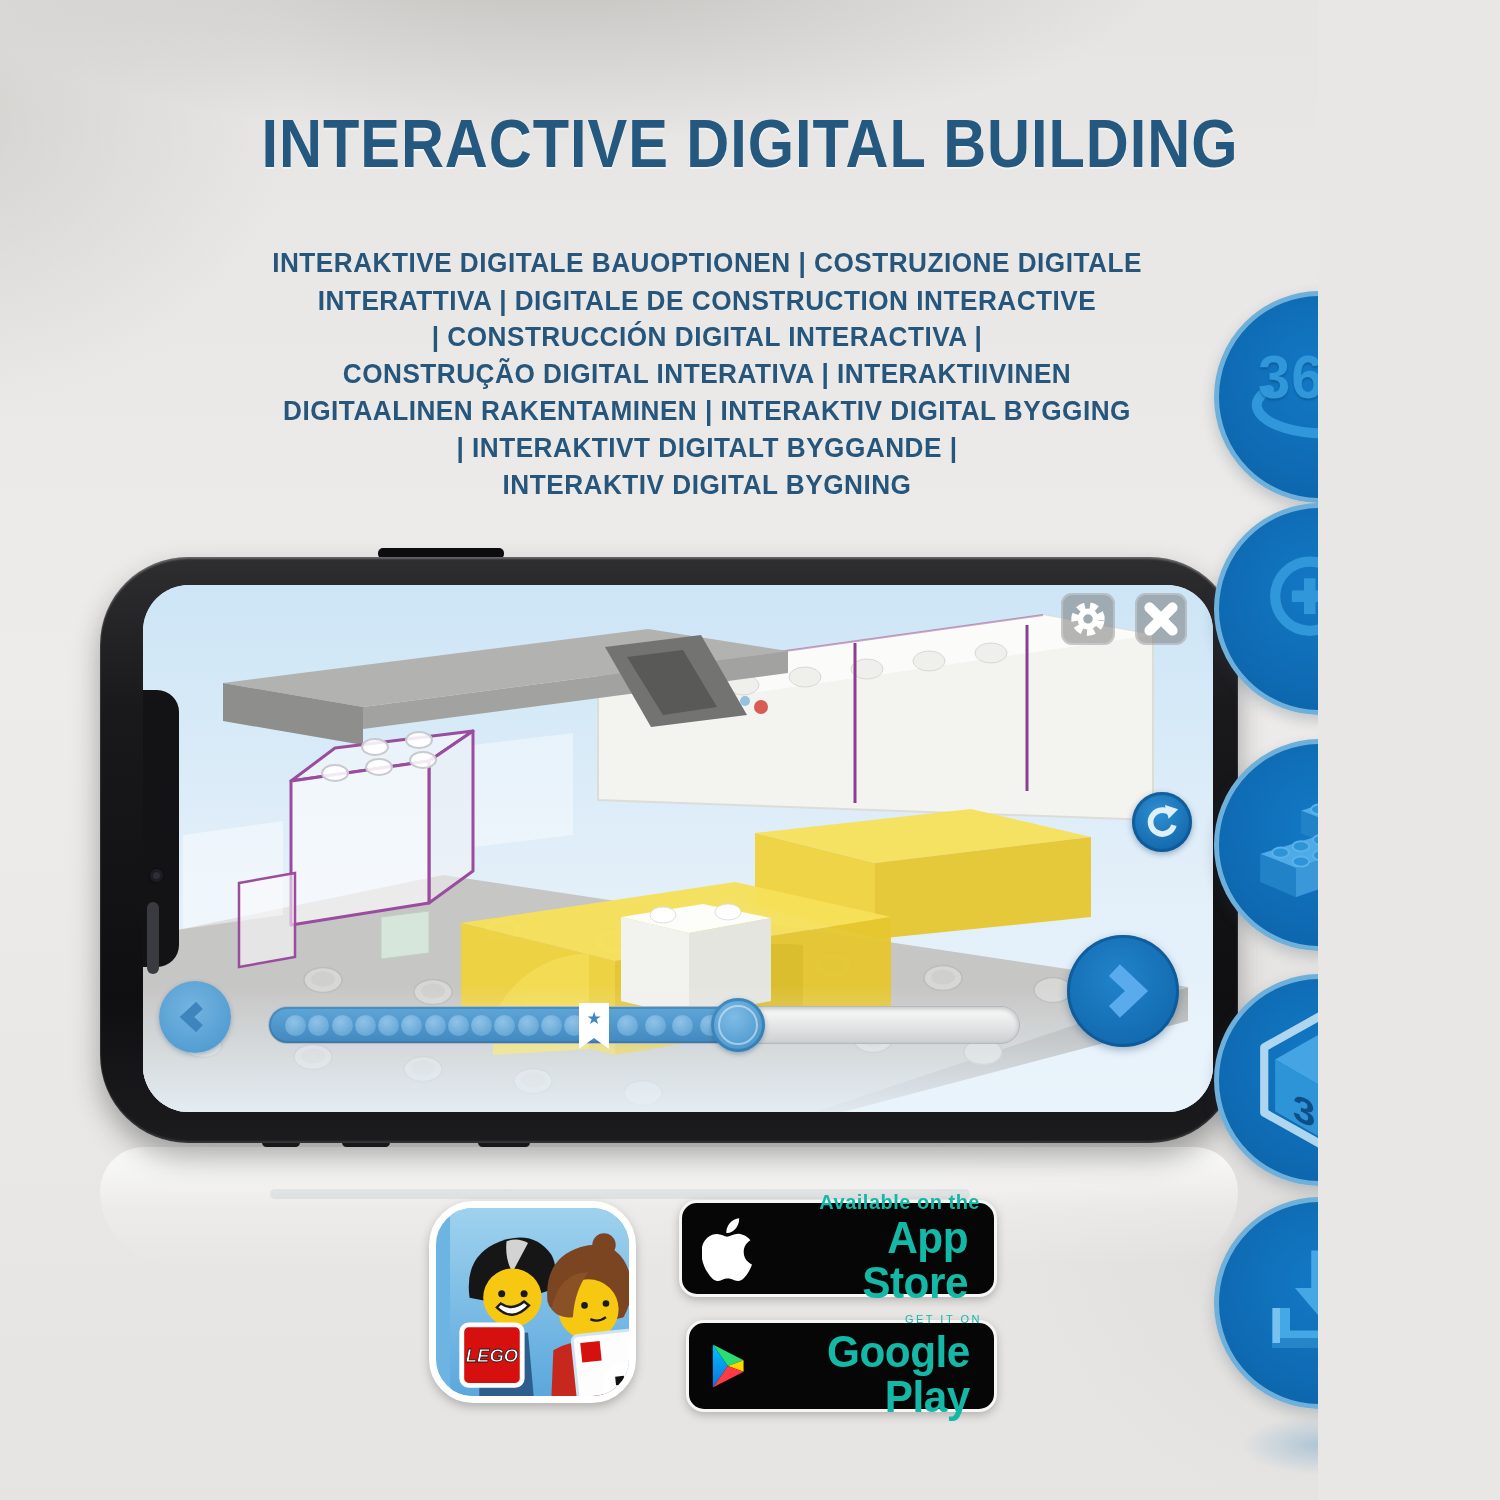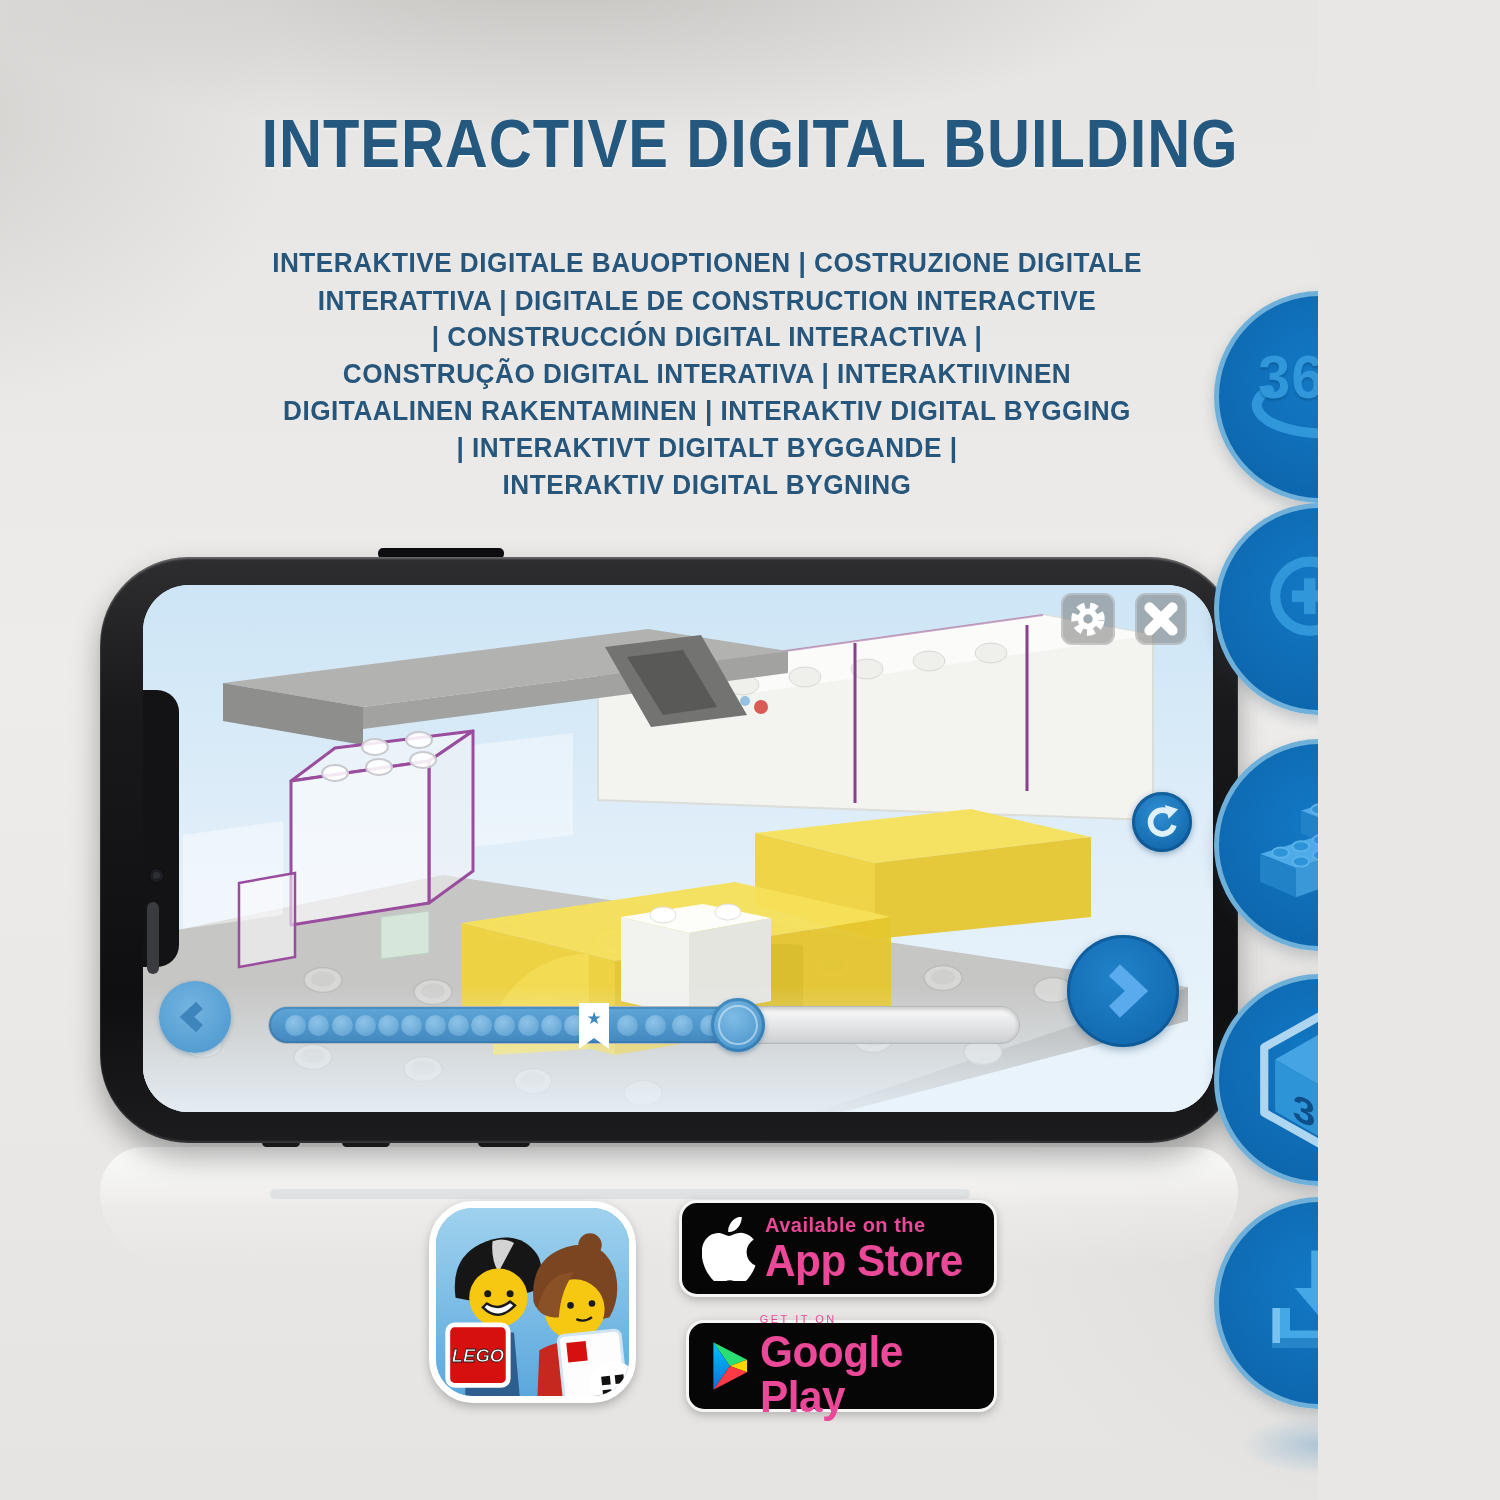--- a/index.html
+++ b/index.html
@@ -78,26 +78,26 @@
     border-radius:54px 54px 90px 90px;
     background:linear-gradient(180deg, rgba(252,252,251,.95), rgba(240,239,237,.55) 52%, rgba(236,235,233,0));
     z-index:1;}
   .phone-reflection::after{content:"";position:absolute;left:170px;top:42px;width:700px;height:10px;
     border-radius:5px;background:rgba(120,150,170,.14);}
   .feat-reflection{position:absolute;left:1240px;top:1415px;width:160px;height:60px;border-radius:50%;
     background:radial-gradient(ellipse at center, rgba(36,120,185,.28), rgba(36,120,185,0) 70%);}
   
   .app-icon{position:absolute;left:429px;top:1201px;width:207px;height:202px;border-radius:44px;
     border:7px solid #fff;box-sizing:border-box;overflow:hidden;
-    box-shadow:0 4px 10px rgba(80,80,80,.35);background:#6cb4e2;z-index:3;}
+    box-shadow:0 4px 10px rgba(80,80,80,.35);background:#6cb4e2;z-index:3;padding-left:14px;}
   .store-badge{position:absolute;background:#060606;border:3px solid #f6f6f5;border-radius:18px;
     box-sizing:border-box;display:flex;align-items:center;box-shadow:0 3px 8px rgba(80,80,80,.35);z-index:3;}
   .badge-appstore{left:679px;top:1200px;width:318px;height:97px;padding:0 14px 0 20px;}
   .badge-gplay{left:686px;top:1320px;width:311px;height:92px;padding:0 12px 0 18px;}
-  .badge-text{display:flex;flex-direction:column;color:#ec4899;margin-left:9px;line-height:1;}
+  .badge-text{display:flex;flex-direction:column;color:#14b8a6;margin-left:32px;line-height:1;text-align:right;}
   .badge-small{font-size:20px;letter-spacing:.5px;font-weight:bold;margin-bottom:3px;}
   .badge-small-gp{font-size:11px;letter-spacing:2.5px;font-weight:normal;margin-bottom:4px;}
   .badge-big{font-size:45px;font-weight:bold;letter-spacing:-.5px;transform:scaleX(.94);transform-origin:left;}
 </style>
 </head>
 <body>
 
 <div class="stage">
 
   <div class="title">INTERACTIVE DIGITAL BUILDING</div>

